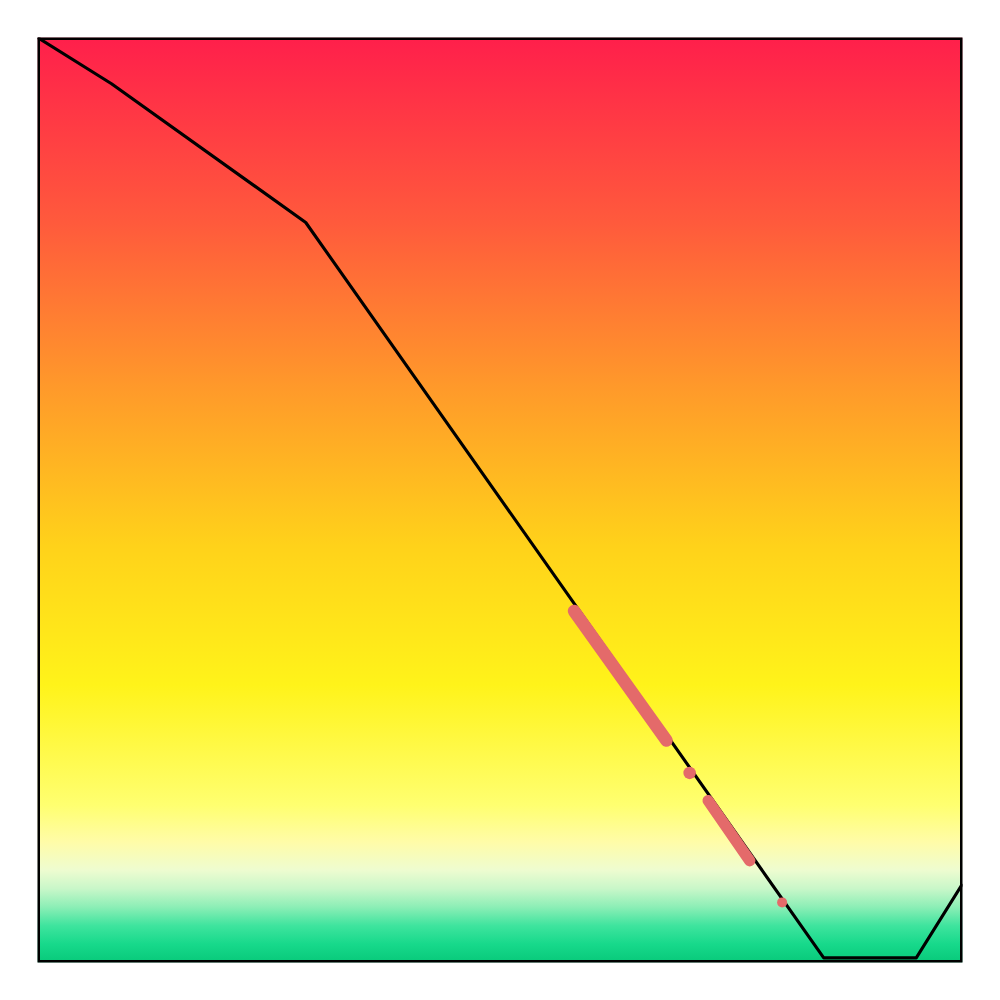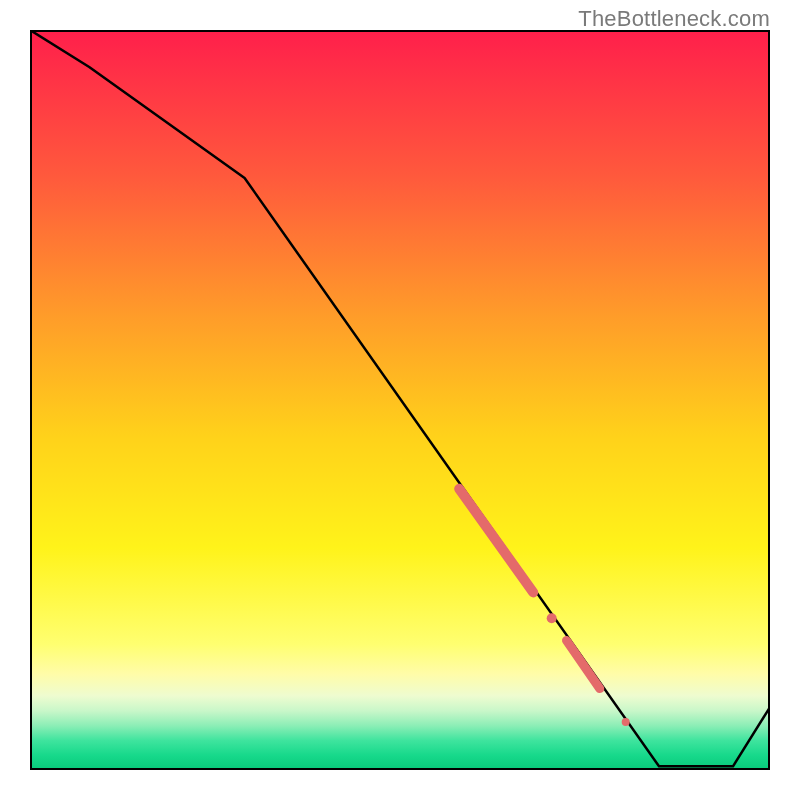--- a/index.html
+++ b/index.html
@@ -42,21 +42,20 @@
     font-weight: 500;
     letter-spacing: 0.2px;
   }
   svg { display: block; }
 </style>
 </head>
 <body>
 
 <div class="stage">
 
-  <div class="watermark">TheBottleneck.com</div>
 
   <svg class="plot" viewBox="0 0 740 740" preserveAspectRatio="none">
     <defs>
       <linearGradient id="bg" x1="0" y1="0" x2="0" y2="1">
         <stop offset="0%" stop-color="#ff1f4b"></stop>
         <stop offset="20%" stop-color="#ff5a3c"></stop>
         <stop offset="38%" stop-color="#ff9a2a"></stop>
         <stop offset="55%" stop-color="#ffd21a"></stop>
         <stop offset="70%" stop-color="#fff31a"></stop>
         <stop offset="83%" stop-color="#ffff70"></stop>

